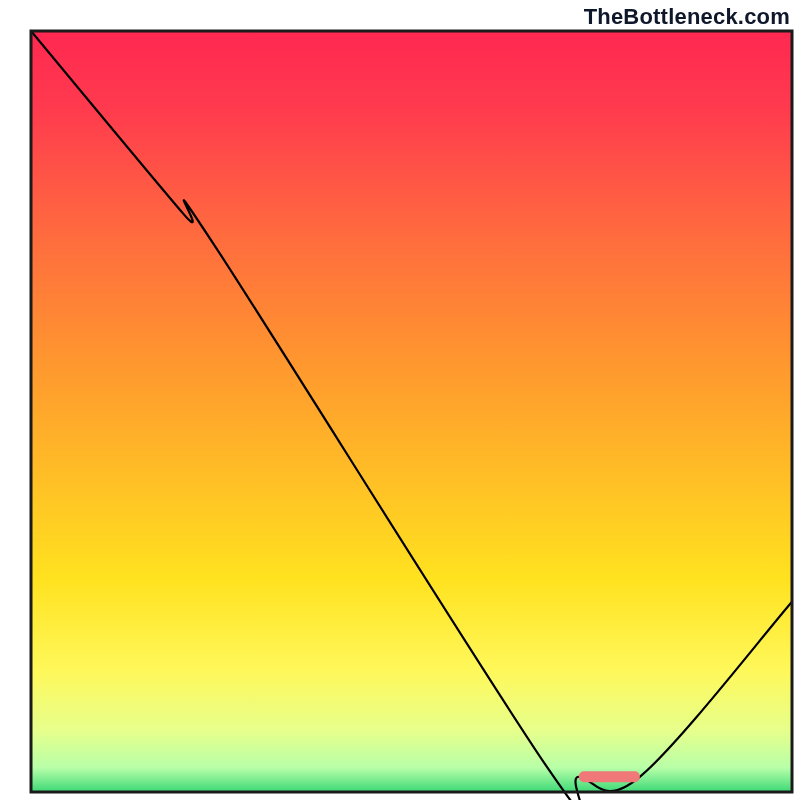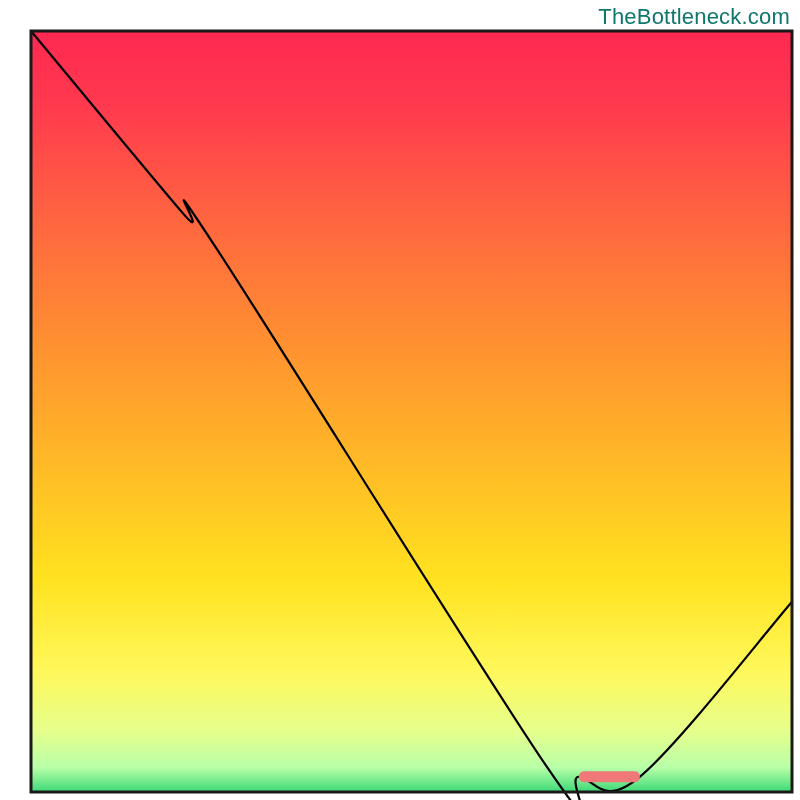--- a/index.html
+++ b/index.html
@@ -14,22 +14,22 @@
   #container {
     position: relative;
     width: 800px;
     height: 800px;
   }
   #watermark {
     position: absolute;
     top: 4px;
     right: 10px;
     font-size: 22px;
-    font-weight: 400;
-    color: #0f766e;
+    font-weight: 700;
+    color: #0f172a;
     letter-spacing: 0.2px;
     z-index: 50;
   }
   #chart {
     position: absolute;
     left: 0;
     top: 0;
     width: 800px;
     height: 800px;
   }

